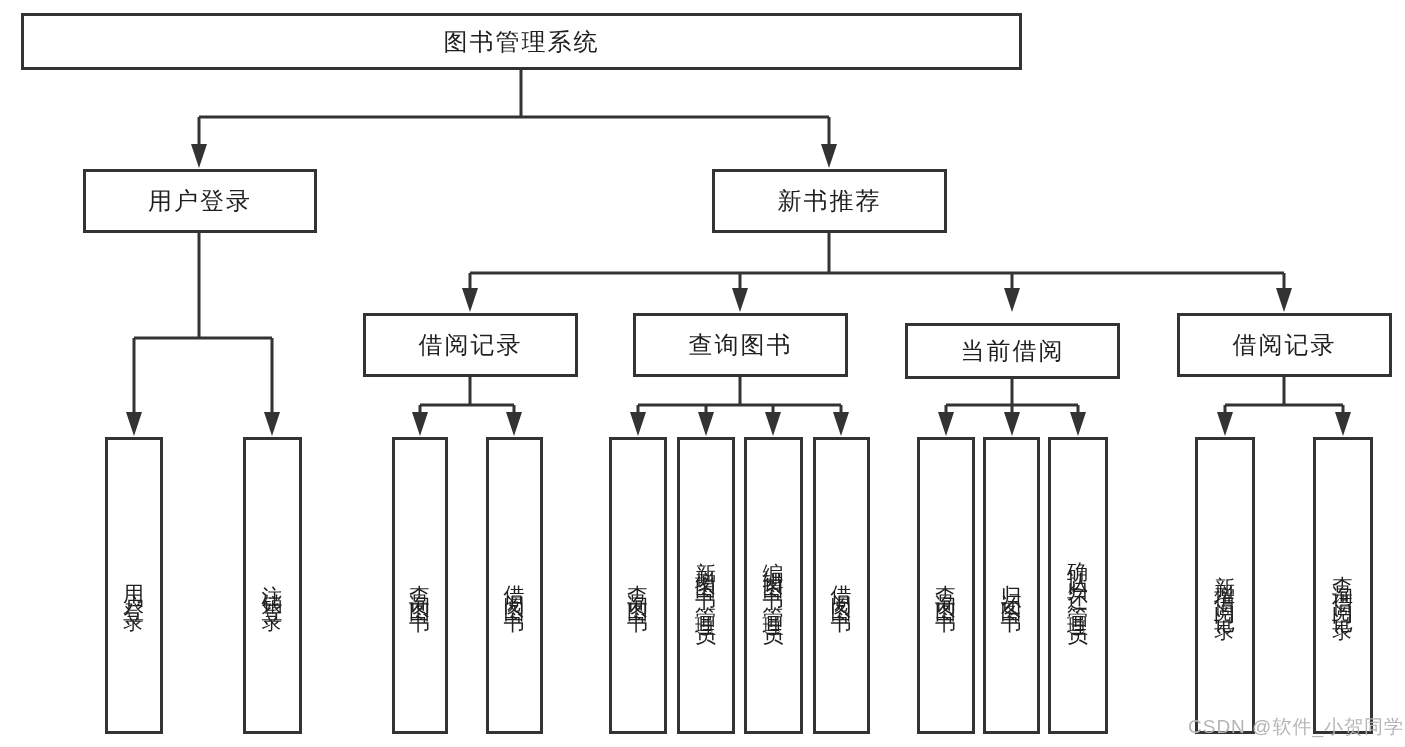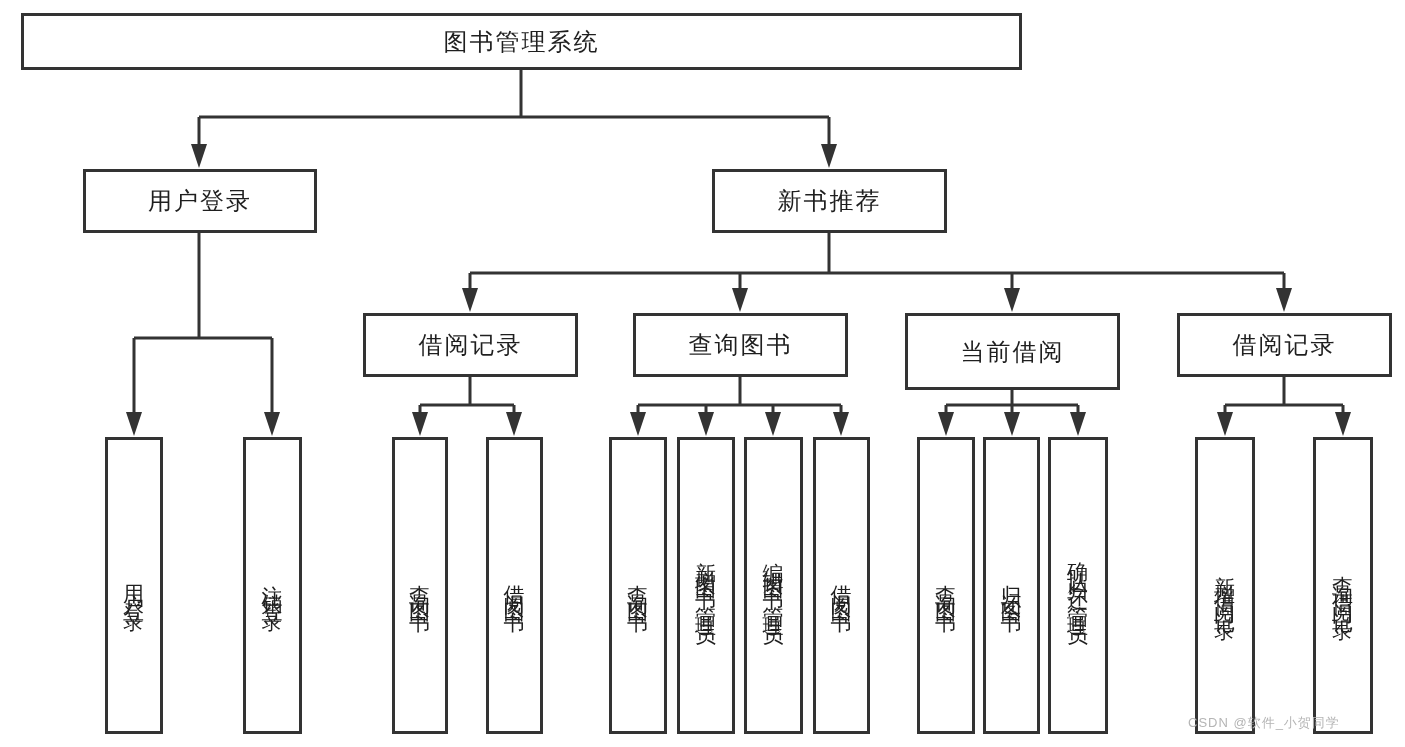--- a/index.html
+++ b/index.html
@@ -12,21 +12,21 @@
     position:absolute;box-sizing:border-box;background:#ffffff;border:3px solid #333333;
     display:flex;align-items:center;justify-content:center;z-index:2;
   }
   .h-node{font-size:24px;letter-spacing:2px;white-space:nowrap;}
   .v-node .vtext{
     writing-mode:vertical-rl;text-orientation:mixed;
     font-size:21px;letter-spacing:9px;line-height:1;white-space:nowrap;
   }
   .watermark{
     position:absolute;left:1188px;top:714px;z-index:3;
-    font-size:13px;color:#b5b5b5;white-space:nowrap;letter-spacing:1px;
+    font-size:19px;color:#b5b5b5;white-space:nowrap;letter-spacing:1px;
   }
 </style>
 </head>
 <body>
 
 <div id="canvas">
 
   <svg id="wires" width="1405" height="747" viewBox="0 0 1405 747">
     <defs>
       <path id="arw" d="M0 0 L-8 -24 L8 -24 Z" fill="#333333"></path>
@@ -60,21 +60,21 @@
     <use href="#arw" x="1343" y="436"></use>
   </svg>
 
   <div class="node h-node" style="left:21px;top:13px;width:1001px;height:57px">图书管理系统</div>
 
   <div class="node h-node" style="left:83px;top:169px;width:234px;height:64px">用户登录</div>
   <div class="node h-node" style="left:712px;top:169px;width:235px;height:64px">新书推荐</div>
 
   <div class="node h-node" style="left:363px;top:313px;width:215px;height:64px">借阅记录</div>
   <div class="node h-node" style="left:633px;top:313px;width:215px;height:64px">查询图书</div>
-  <div class="node h-node" style="left:905px;top:313px;width:215px;height:77px">当前借阅</div>
+  <div class="node h-node" style="left:905px;top:323px;width:215px;height:56px">当前借阅</div>
   <div class="node h-node" style="left:1177px;top:313px;width:215px;height:64px">借阅记录</div>
 
   <div class="node v-node" style="left:105px;top:437px;width:58px;height:297px">
     <span class="vtext">用户登录</span>
   </div>
   <div class="node v-node" style="left:243px;top:437px;width:59px;height:297px">
     <span class="vtext">注销登录</span>
   </div>
 
   <div class="node v-node" style="left:392px;top:437px;width:56px;height:297px">

